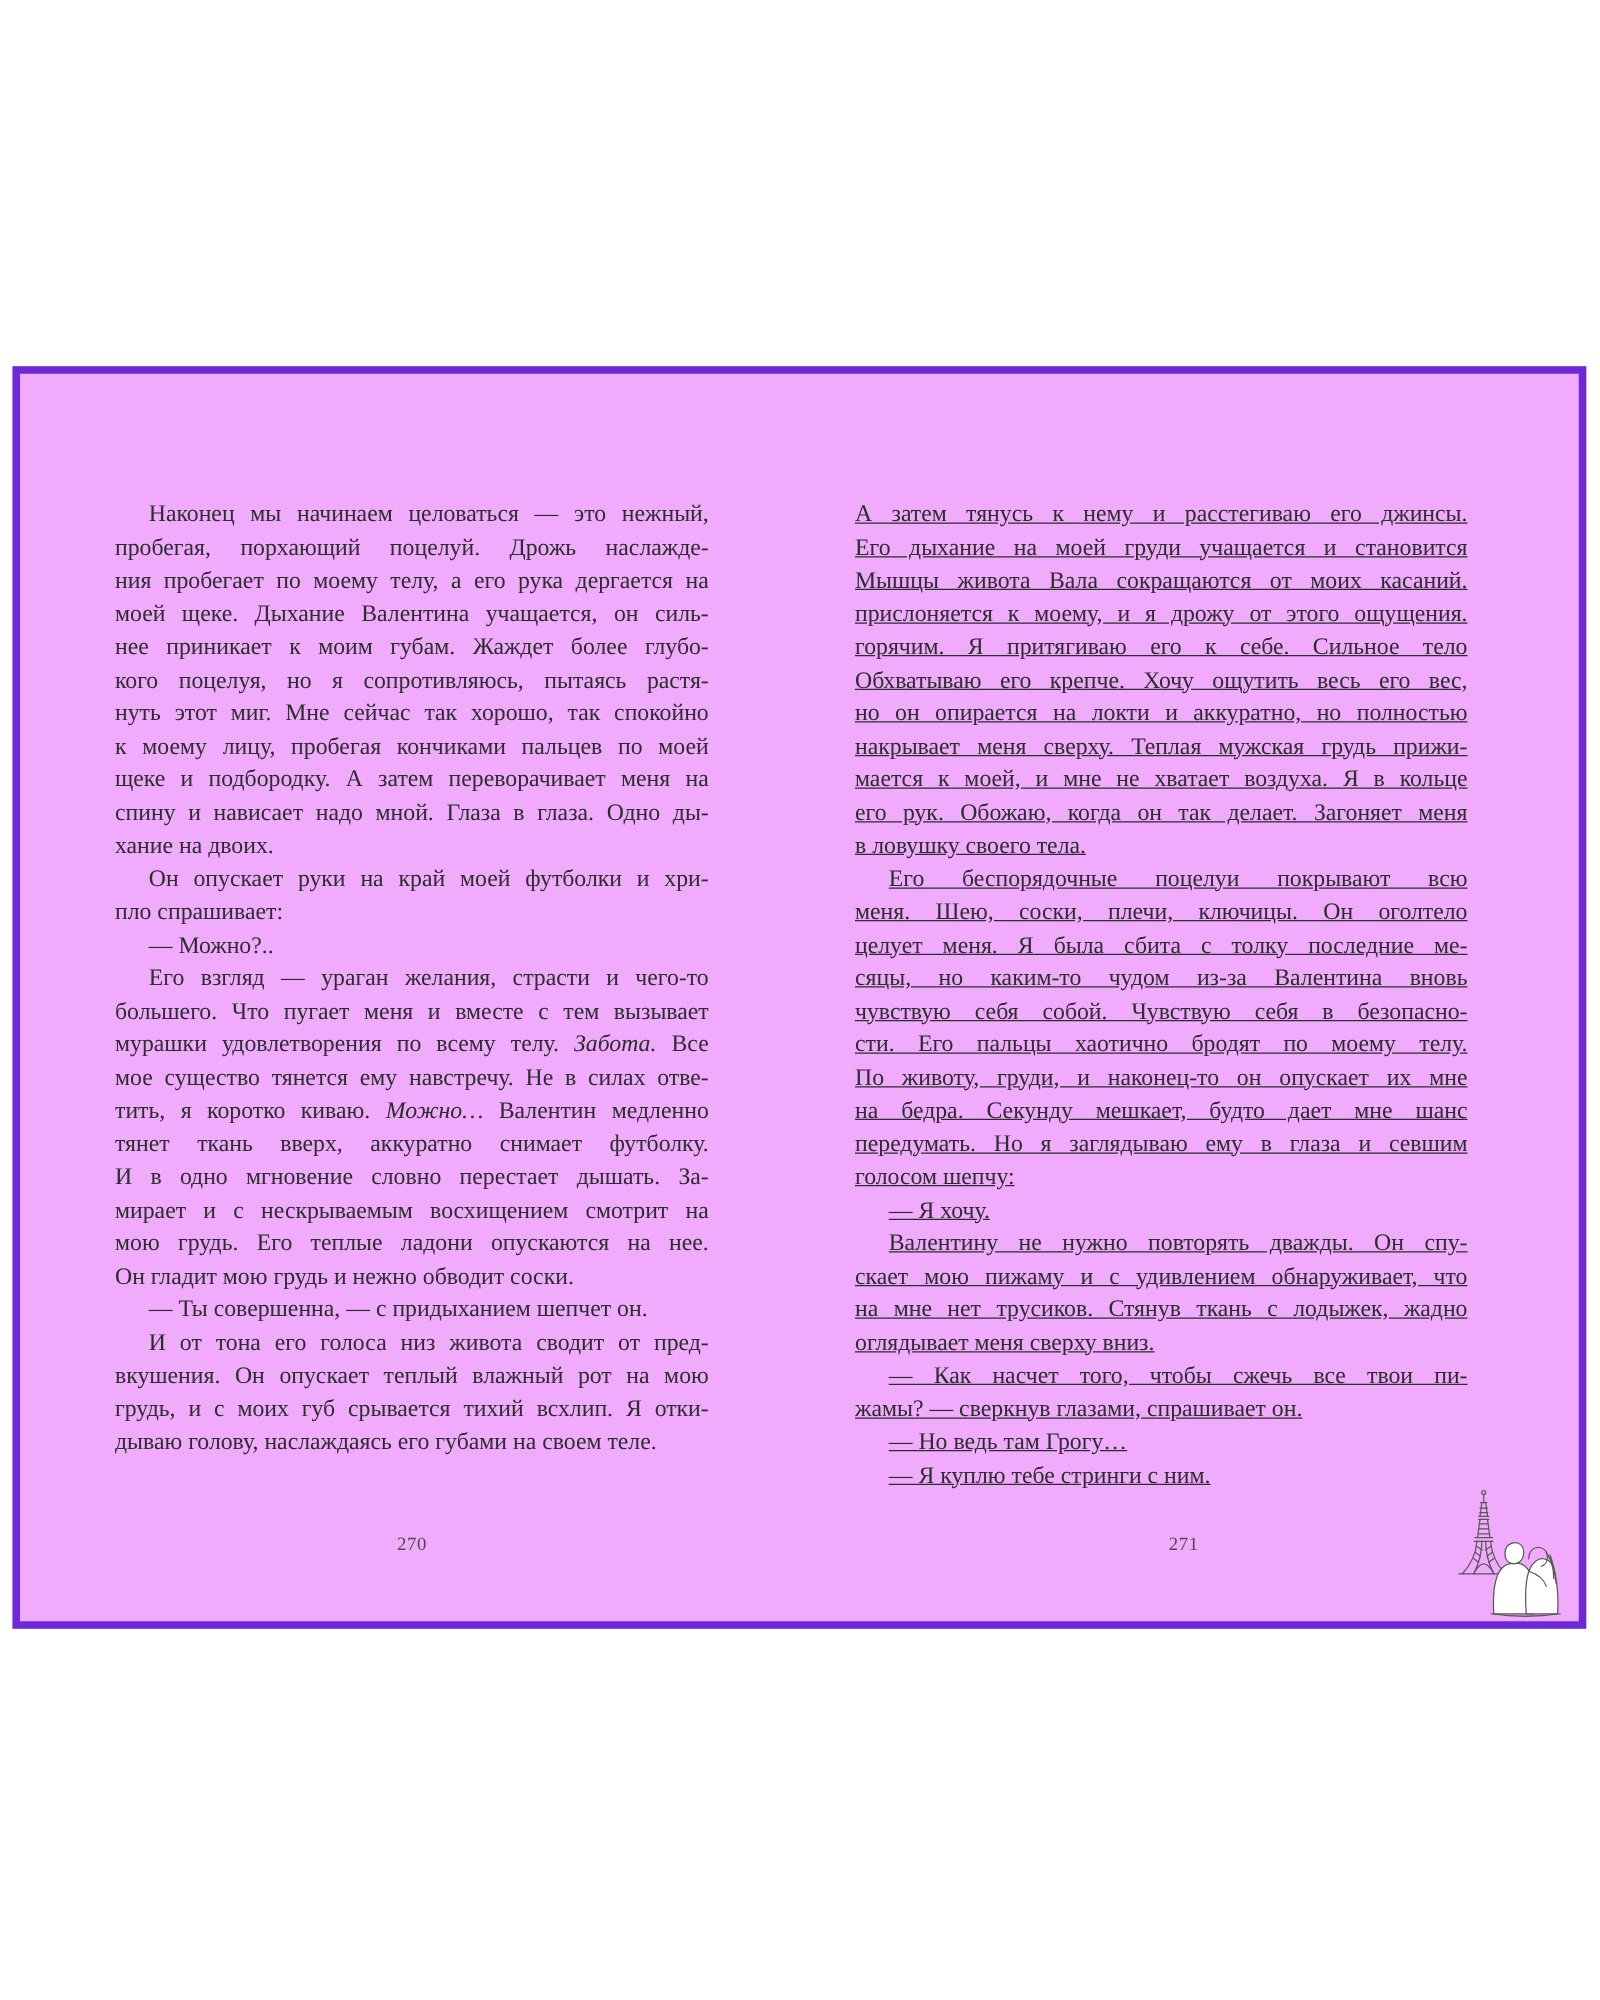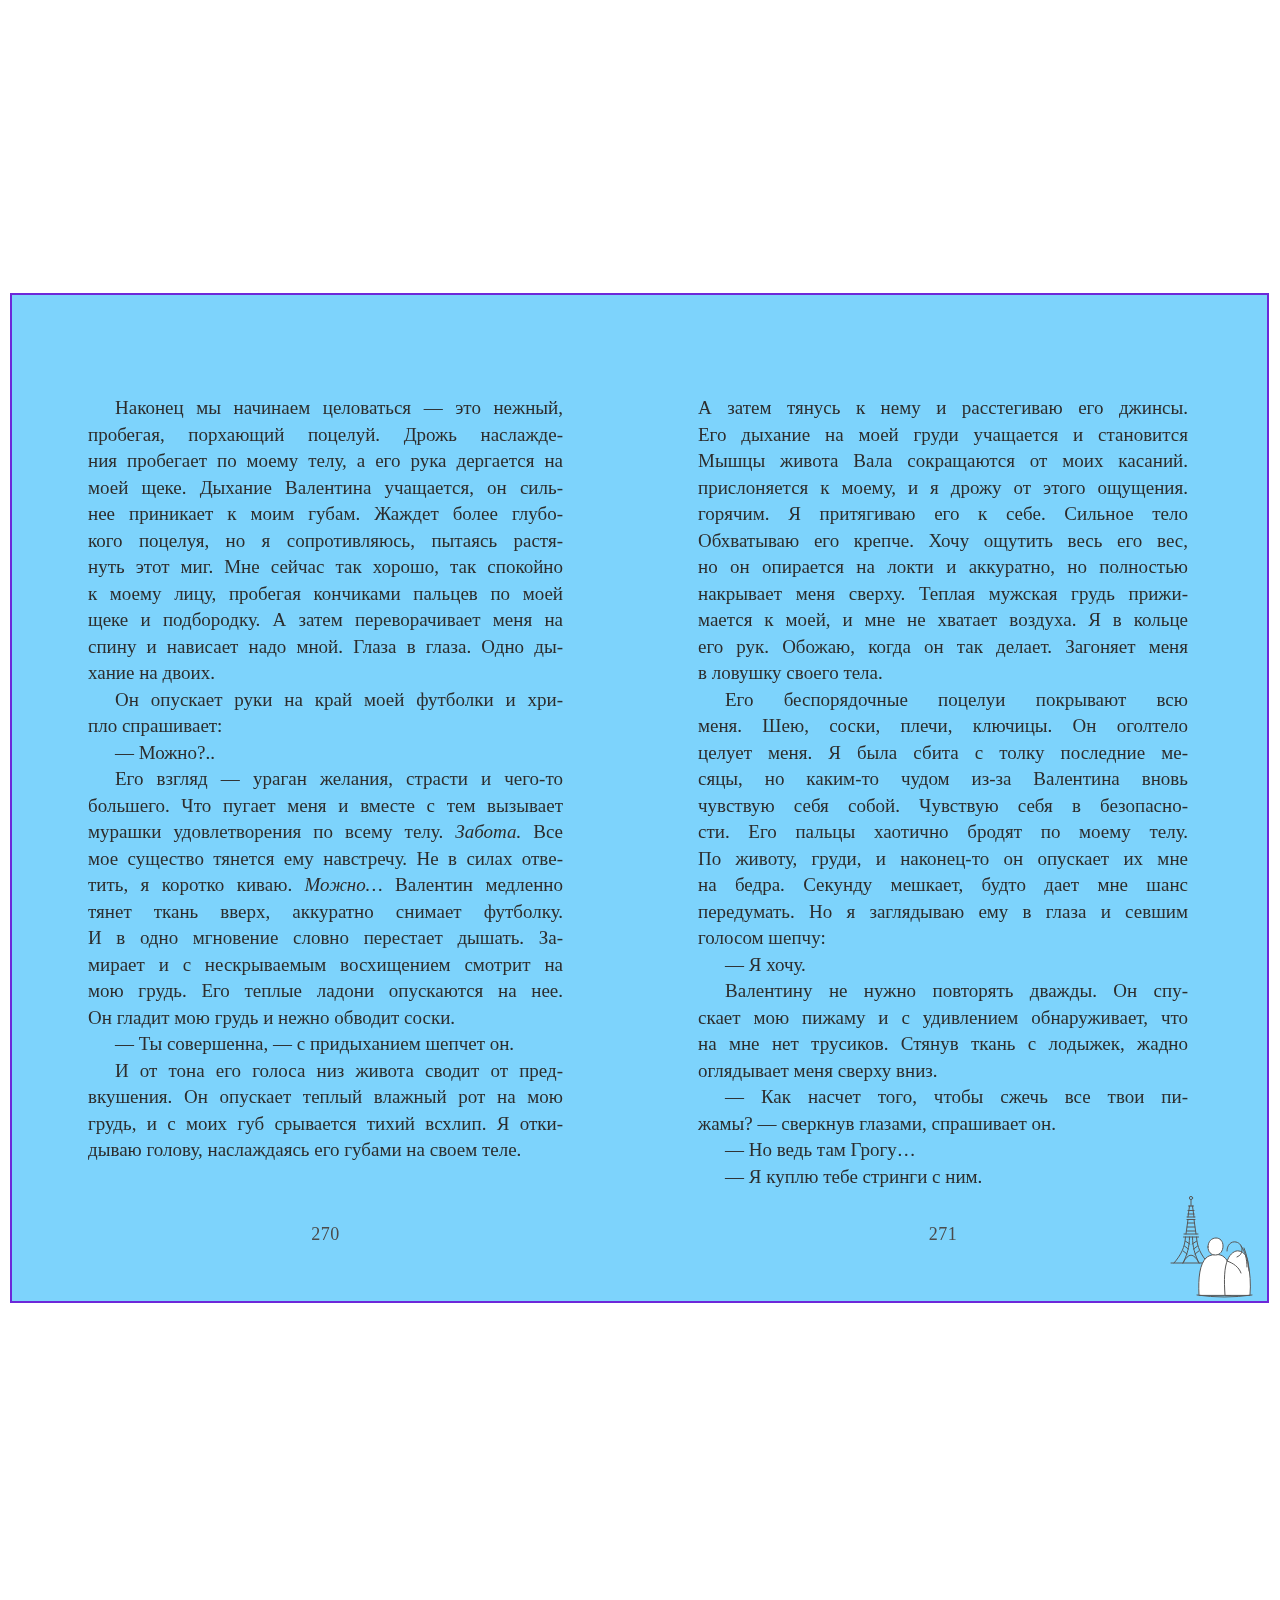--- a/index.html
+++ b/index.html
@@ -16,49 +16,49 @@
     height: 1600px;
     background: #ffffff;
     overflow: hidden;
   }
   .sheet {
     position: absolute;
     left: 10px;
     top: 293px;
     width: 1259px;
     height: 1010px;
-    border: 2px solid #6d28d9;
+    border: 6px solid #6d28d9;
     box-sizing: border-box;
-    background: #7dd3fc;
+    background: #f0abfc;
   }
   .col {
     position: absolute;
     top: 100px;
     color: #2d2d2d;
     font-size: 19px;
   }
   .col-left  { left: 76px;  width: 475px; }
-  .col-right { left: 686px; width: 490px; }
+  .col-right { left: 668px; width: 490px; text-decoration: underline; }
   .paragraph { margin: 0; padding: 0; }
   .line {
     line-height: 26.5px;
     height: 26.5px;
     white-space: nowrap;
     text-align: justify;
     text-align-last: justify;
     overflow: visible;
   }
   .line.last   { text-align-last: left; }
   .line.indent { text-indent: 27px; }
   .line i { font-style: italic; margin-top: 48px; }
   .page-number {
     position: absolute;
     top: 929px;
     text-align: center;
-    font-size: 18px;
+    font-size: 15px;
     color: #4b4b4b;
     letter-spacing: 0.5px;
   }
   .pn-left  { left: 76px;  width: 475px; }
   .pn-right { left: 686px; width: 490px; }
   .illo {
     position: absolute;
     right: 6px;
     bottom: 0;
     width: 100px;

